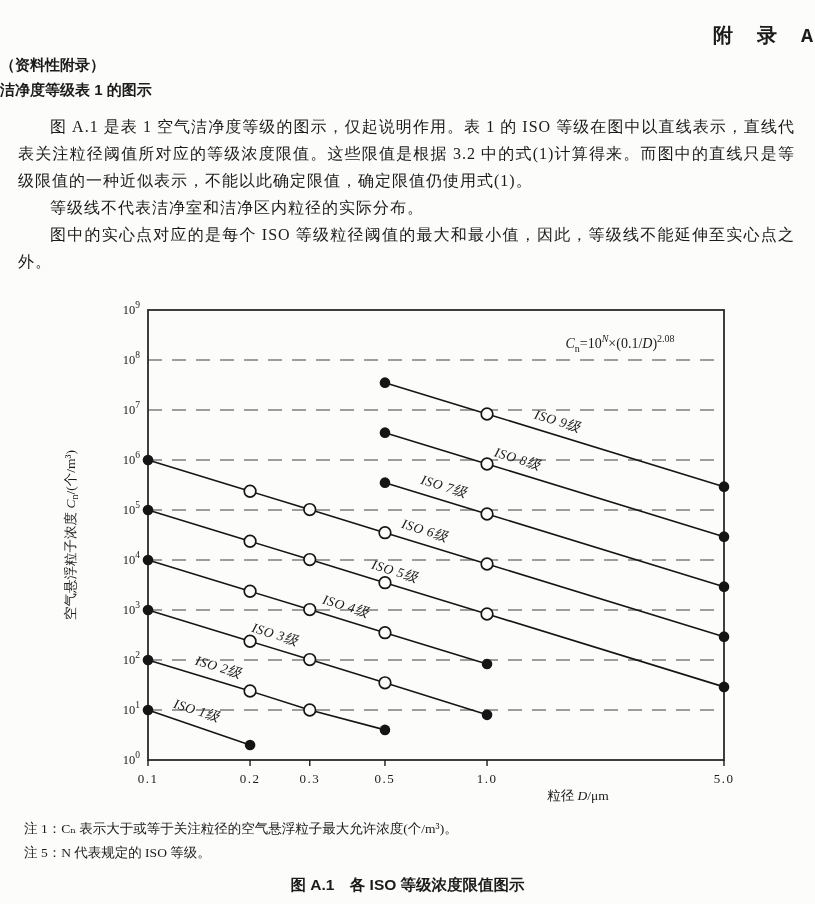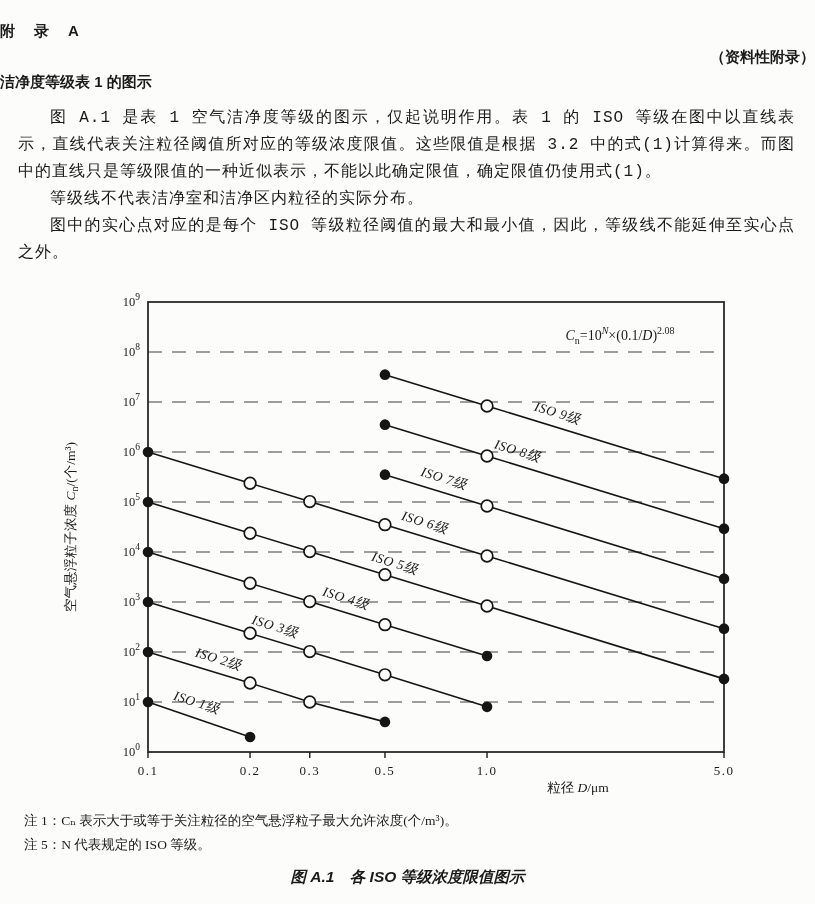--- a/index.html
+++ b/index.html
@@ -1,34 +1,34 @@
 <!DOCTYPE html>
 <html><head>
 <meta charset="utf-8">
 <style>
   html,body{margin:0;padding:0;background:#ffffff;}
   .page{
     width:815px;height:904px;background:#fcfcfa;color:#1b1b1b;
     position:relative;box-sizing:border-box;padding-top:22px;overflow:hidden;
     font-family:"Liberation Serif","DejaVu Serif",serif;
   }
-  .t1{margin:0;text-align:left;font-size:15px;font-weight:bold;
-      font-family:Liberation Sans, sans-serif;letter-spacing:2px;}
-  .t2{margin:7px 0 0 0;text-align:right;font-size:15px;font-weight:bold;
+  .t1{margin:0;text-align:right;font-size:20px;font-weight:bold;
+      font-family:Liberation Mono, monospace;letter-spacing:2px;}
+  .t2{margin:7px 0 0 0;text-align:left;font-size:15px;font-weight:bold;
       font-family:"Liberation Sans","DejaVu Sans",sans-serif;}
   .t3{margin:6px 0 0 0;font-size:15px;font-weight:bold;
       font-family:"Liberation Sans","DejaVu Sans",sans-serif;}
   .para{margin:0 20px 0 18px;font-size:16px;line-height:27px;letter-spacing:1px;
-        text-align:justify;text-indent:2em;font-family:Liberation Mono, monospace;}
+        text-align:justify;text-indent:2em;}
   .para.first{margin-top:13px;}
   .chart-wrap{position:relative;margin-top:17px;height:521px;}
   .chart-wrap svg{display:block;margin-left:20px;}
   .notes{margin:4px 0 0 24px;font-size:13.5px;line-height:24px;}
   .caption{margin-top:10px;text-align:center;font-size:15.5px;font-weight:bold;
-           font-family:"Liberation Sans","DejaVu Sans",sans-serif;font-style:italic;}
+           font-family:"Liberation Sans","DejaVu Sans",sans-serif;}
   text{fill:#1b1b1b;font-family:"Liberation Serif","DejaVu Serif",serif;}
   .tick{font-size:13px;letter-spacing:1.5px;}
   .ytick{font-size:12.5px;}
   .series-label{font-size:13.5px;font-style:italic;letter-spacing:0.5px;}
   .formula{font-size:14px;}
   .axis-title{font-size:13.5px;}
 </style>
 </head>
 <body>
 

